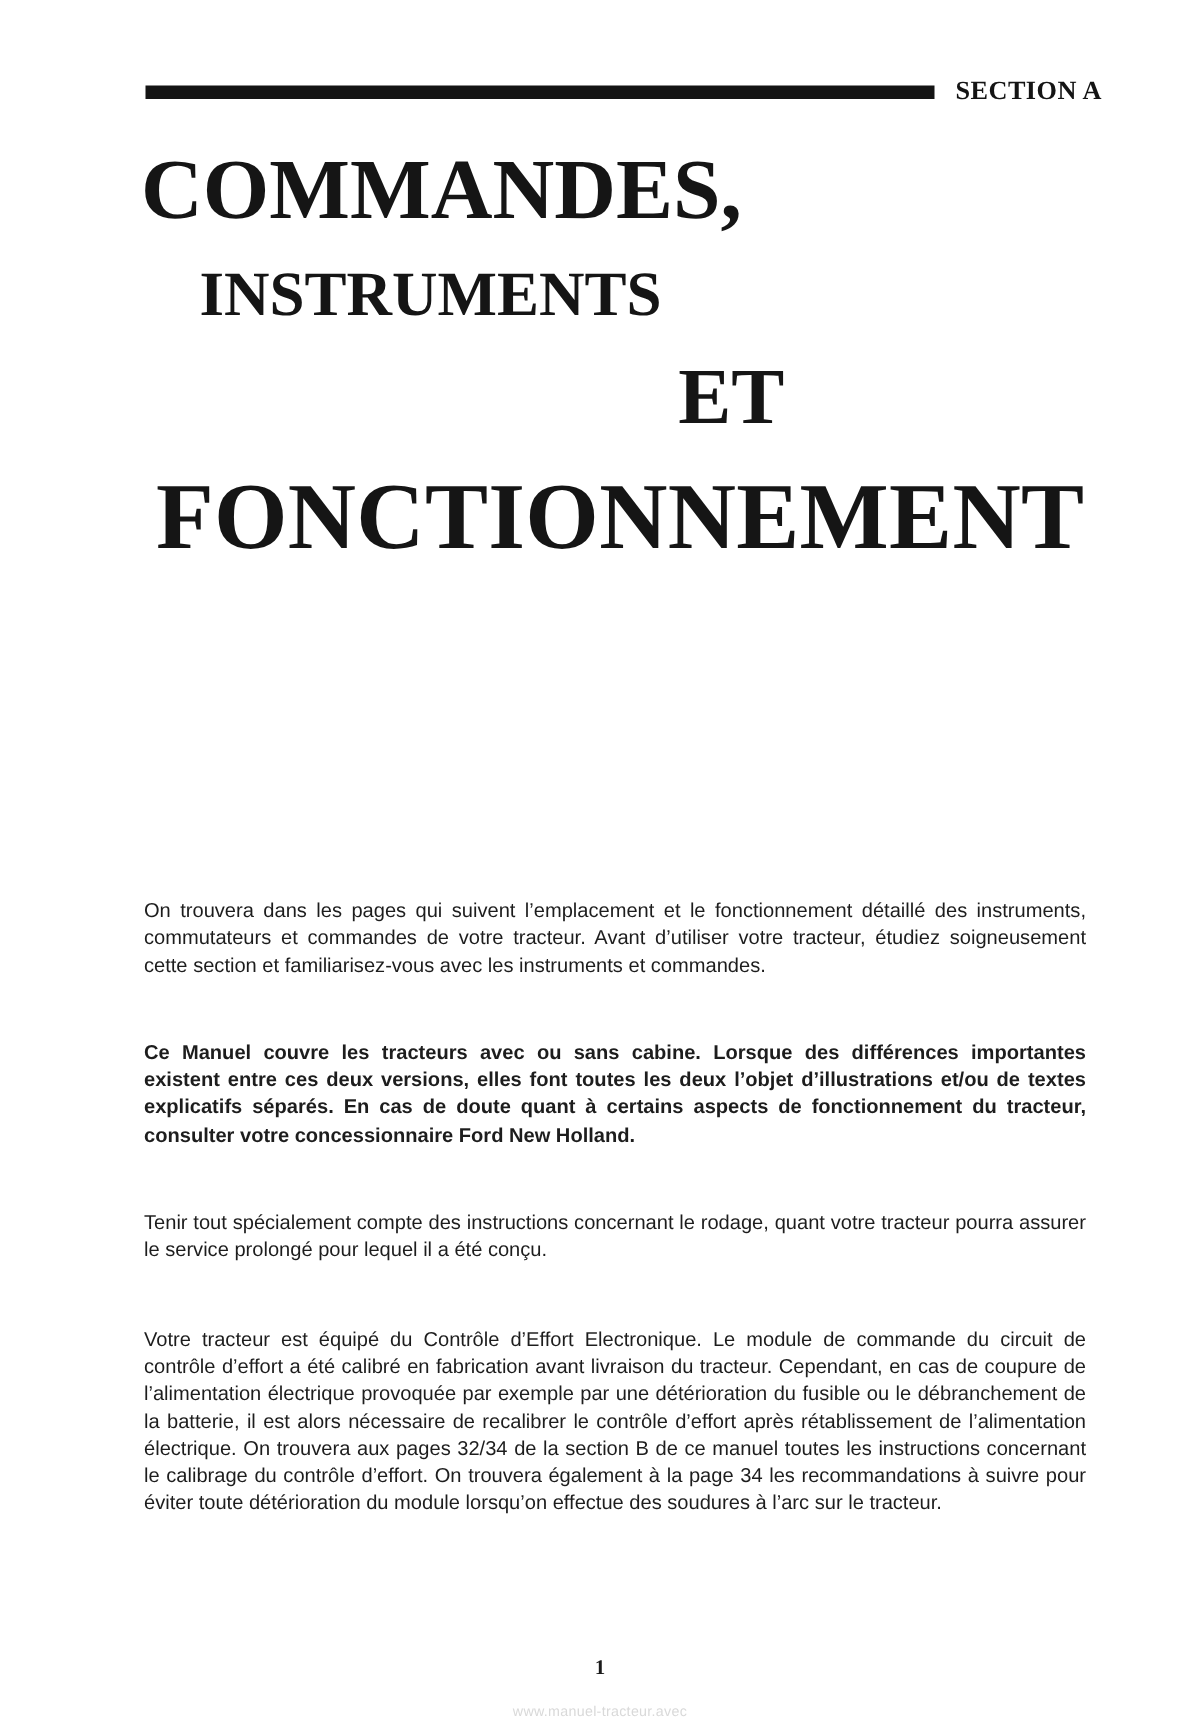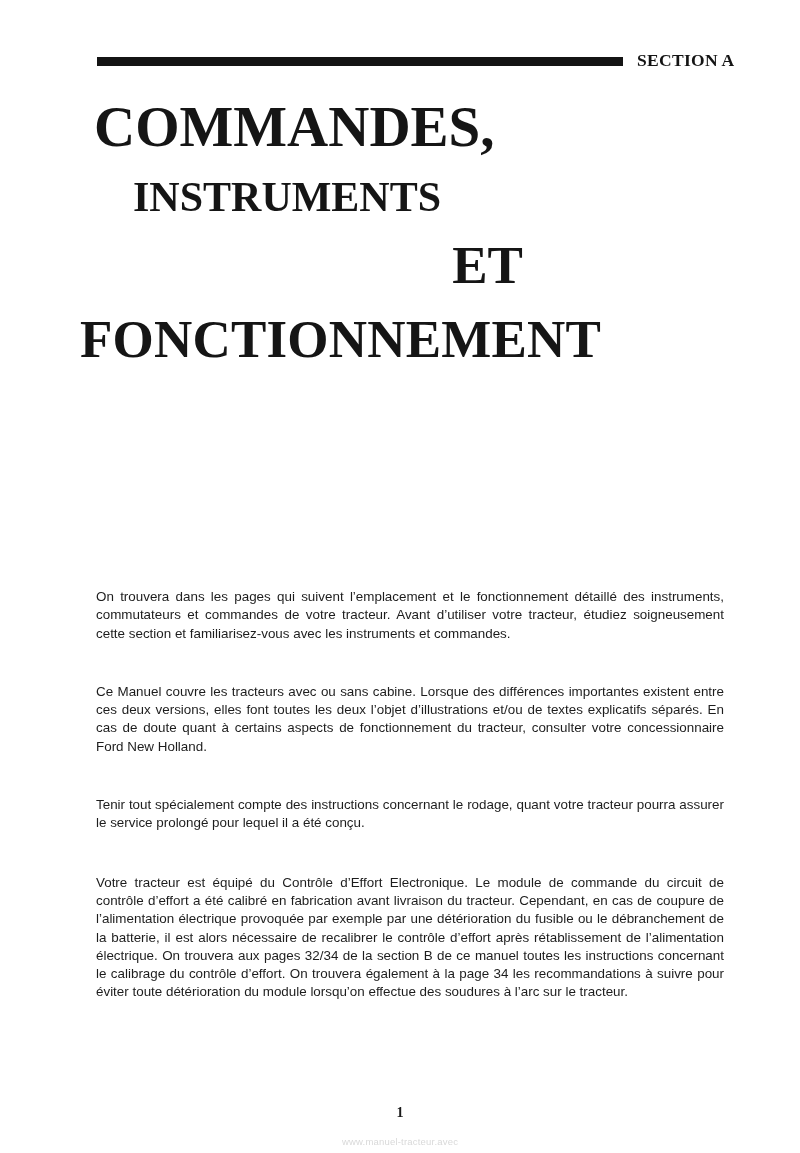--- a/index.html
+++ b/index.html
@@ -79,22 +79,22 @@
     letter-spacing: 0px;
   }
   .title-line.l3 {
     font-size: 53px;
     margin-left: 175px;
     margin-top: 21px;
     letter-spacing: 0px;
     text-align: center;
   }
   .title-line.l4 {
-    font-size: 53px;
-    margin-left: 80px;
+    font-size: 63px;
+    margin-left: 104px;
     margin-top: 21px;
     letter-spacing: 0.2px;
   }
 
   
   .body-area {
     position: absolute;
     left: 96px;
     top: 588px;
     width: 628px;
@@ -102,22 +102,22 @@
 
   .para {
     font-family: "Liberation Sans", sans-serif;
     font-size: 13.4px;
     line-height: 18.3px;
     text-align: justify;
     color: #1d1d1d;
     margin: 0;
   }
 
-  .para.p1 { margin-top: 0px; }
-  .para.p2 { margin-top: 40px; }
+  .para.p1 { margin-top: 10px; }
+  .para.p2 { margin-top: 40px; font-weight: bold; }
   .para.p3 { margin-top: 40px; }
   .para.p4 { margin-top: 41px; }
 
   
   .page-number {
     position: absolute;
     left: 0;
     top: 1105px;
     width: 800px;
     text-align: center;

